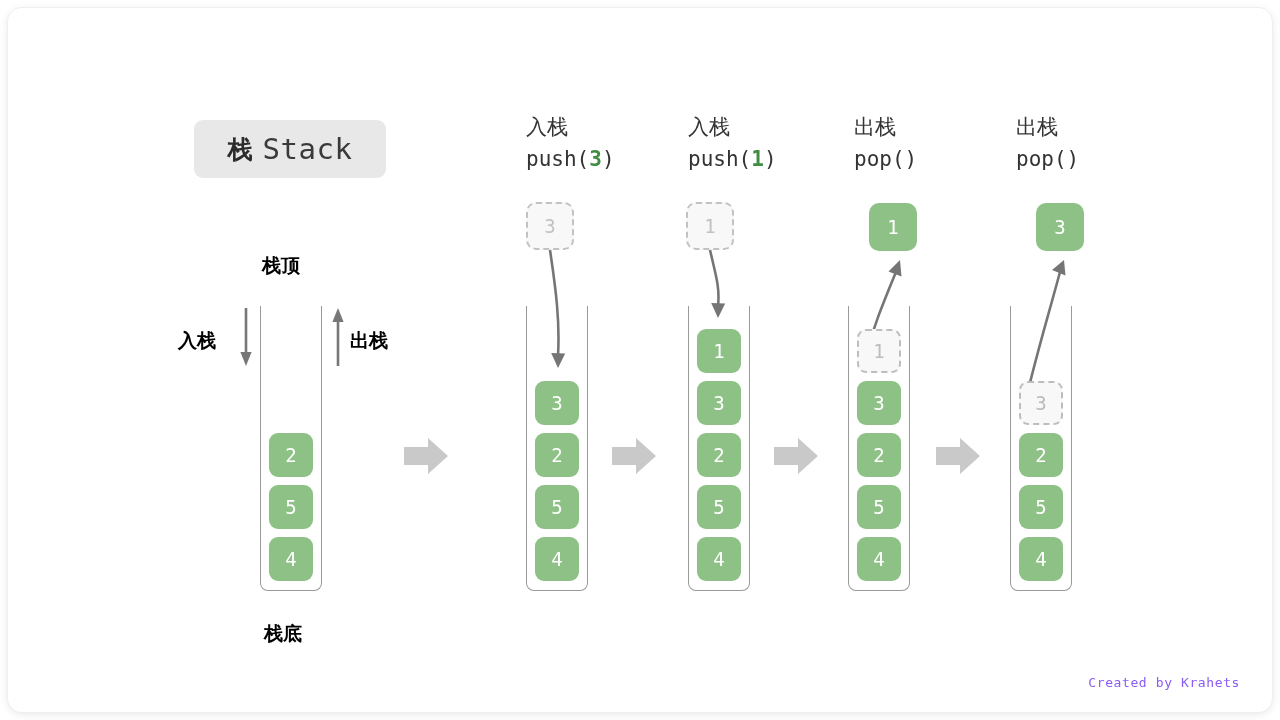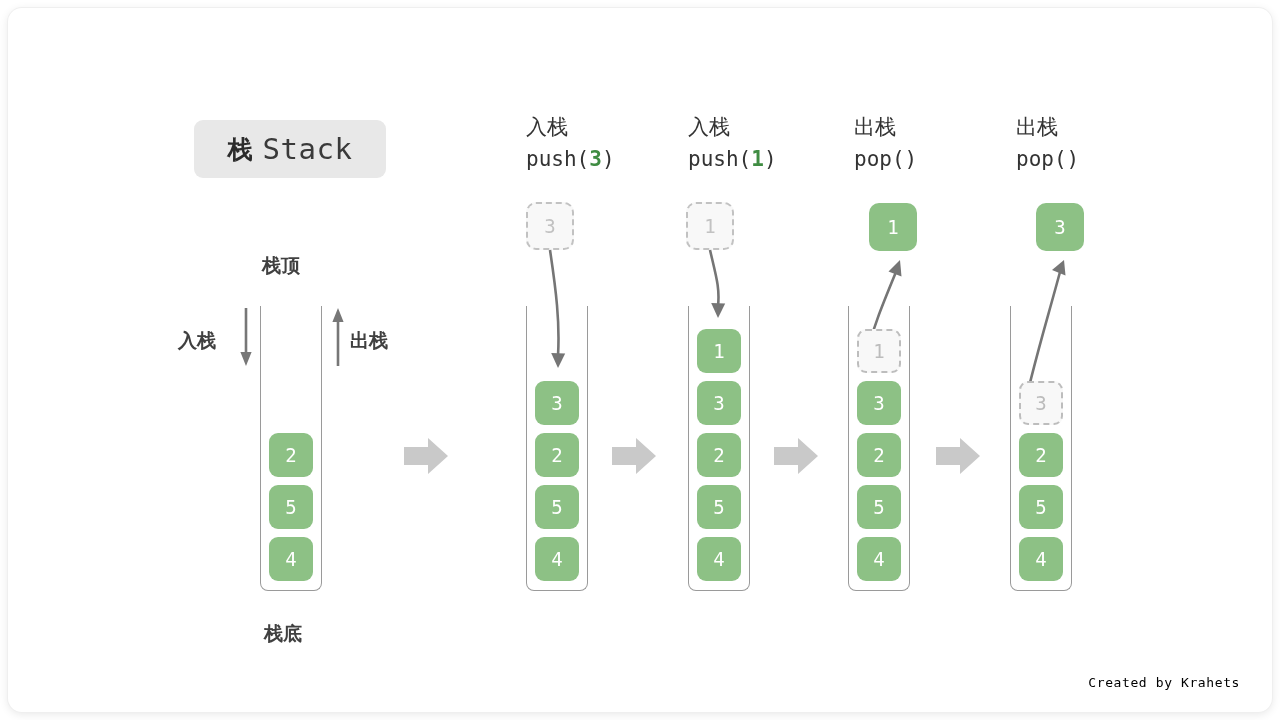--- a/index.html
+++ b/index.html
@@ -58,21 +58,21 @@
     color: #3a3a3a;
     letter-spacing: 0.5px;
   }
 
   
   .lbl-bold-cn {
     position: absolute;
     font-family: "Liberation Sans", sans-serif;
     font-size: 19px;
     font-weight: bold;
-    color: #404040;
+    color: #000000;
     white-space: nowrap;
   }
 
   
   .stack-wrap { position: absolute; }
   .stack-box {
     position: absolute;
     left: 0;
     top: 0;
     width: 62px;
@@ -161,21 +161,21 @@
   
   .curve { position: absolute; overflow: visible; }
 
   
   .footer {
     position: absolute;
     right: 32px;
     bottom: 22px;
     font-family: "DejaVu Sans Mono", monospace;
     font-size: 13px;
-    color: #000000;
+    color: #8b5cf6;
     letter-spacing: 0.6px;
   }
 </style>
 </head>
 <body>
 
 <div id="canvas">
   <div class="card">
 
     <div class="title-badge">

